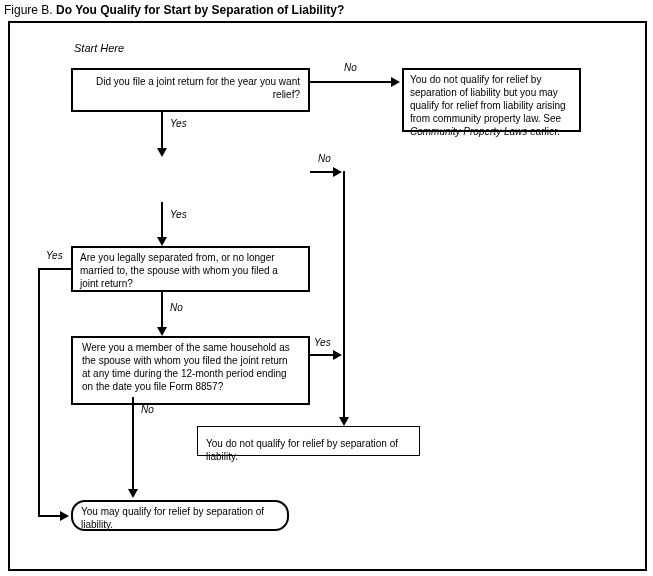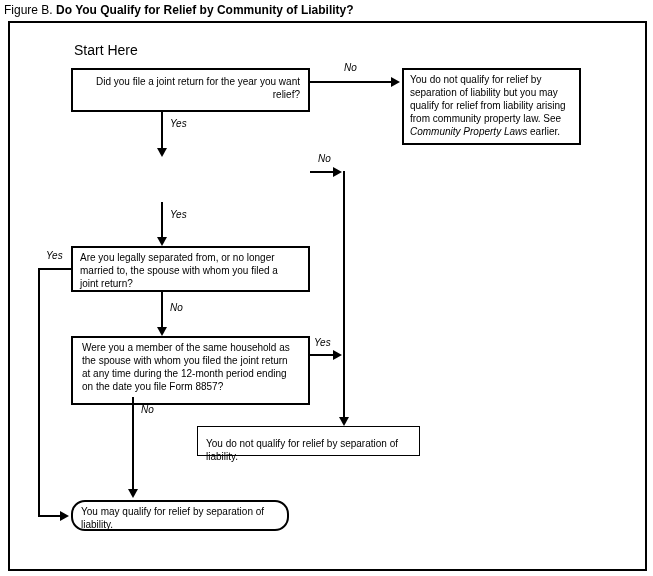--- a/index.html
+++ b/index.html
@@ -13,34 +13,34 @@
   .canvas { position: absolute; left: 0; top: 0; width: 653px; height: 576px; }
 
   .fig-title { position: absolute; left: 4px; top: 3px; font-size: 12px; white-space: nowrap; }
   .fig-title .t-main { font-weight: bold; }
 
   .outer-border {
     position: absolute; left: 8px; top: 21px; width: 639px; height: 550px;
     border: 2px solid var(--line); background: transparent;
   }
 
-  .start-label { position: absolute; left: 74px; top: 42px; font-size: 14px; }
+  .start-label { position: absolute; left: 74px; top: 42px; font-size: 11px; font-style: italic; }
 
   .node {
     position: absolute; background: var(--bg);
     font-size: 10px; line-height: 13px; white-space: pre-line;
   }
   .node.thick { border: 2px solid var(--line); }
   .node.thin  { border: 1px solid var(--line); }
 
   .q1 { left: 71px;  top: 68px;  width: 239px; height: 44px; padding: 5px 8px 0 10px; text-align: right; }
   .q2 { left: 71px;  top: 157px; width: 239px; height: 45px; padding: 3px 8px 0 9px; }
   .q3 { left: 71px;  top: 246px; width: 239px; height: 46px; padding: 3px 8px 0 7px; }
   .q4 { left: 71px;  top: 336px; width: 239px; height: 69px; padding: 3px 6px 0 9px; }
-  .r1 { left: 402px; top: 68px;  width: 179px; height: 77px; padding: 3px 2px 0 6px; }
+  .r1 { left: 402px; top: 68px;  width: 179px; height: 64px; padding: 3px 2px 0 6px; }
   .r2 { left: 197px; top: 426px; width: 223px; height: 30px; padding: 10px 4px 0 8px; }
   .r3 { left: 71px;  top: 500px; width: 218px; height: 31px; padding: 3px 4px 16px 8px; border-radius: 14px; }
 
   .it { font-style: italic; text-align: right; }
 
   .hline, .vline { position: absolute; background: var(--line); }
   .arrow-right {
     position: absolute; width: 0; height: 0;
     border-left: 9px solid var(--line);
     border-top: 5px solid transparent; border-bottom: 5px solid transparent;
@@ -50,21 +50,21 @@
     border-top: 9px solid var(--line);
     border-left: 5px solid transparent; border-right: 5px solid transparent;
   }
   .elabel { position: absolute; font-size: 10px; font-style: italic; white-space: nowrap; }
 </style>
 </head>
 <body>
 
 <div class="canvas">
 
-  <div class="fig-title"><span class="t-prefix">Figure B. </span><span class="t-main">Do You Qualify for Relief by Community of Liability?</span></div>
+  <div class="fig-title"><span class="t-prefix">Figure B. </span><span class="t-main">Do You Qualify for Start by Separation of Liability?</span></div>
 
   <div class="outer-border"></div>
 
   <div class="start-label">Start Here</div>
 
   <div class="node thick q1">Did you file a joint return for the year you want
 relief?</div>
   <div class="node thick q3">Are you legally separated from, or no longer
 married to, the spouse with whom you filed a
 joint return?</div>

